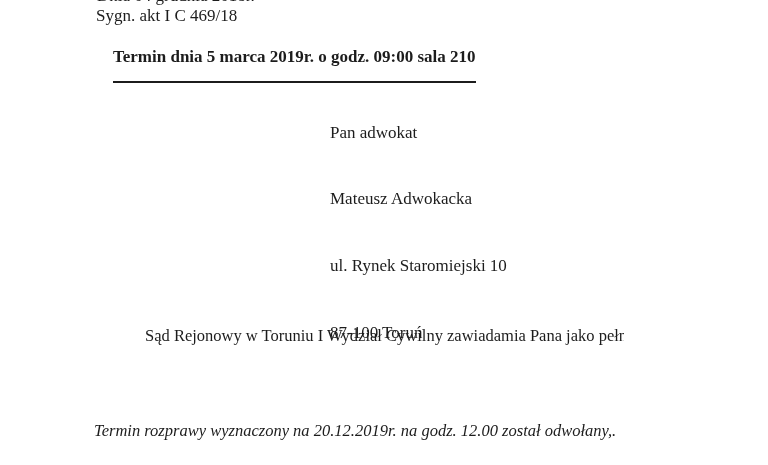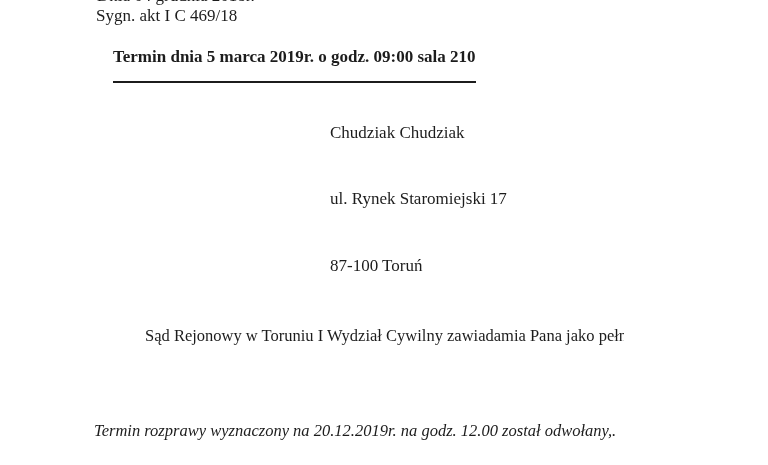--- a/index.html
+++ b/index.html
@@ -96,22 +96,23 @@
 
   <div class="clipped-line">Dnia 04 grudnia 2018r.</div>
 
   <div class="sygn">Sygn. akt I C 469/18</div>
 
   <div class="termin">
     <span class="underlined">Termin dnia 5 marca 2019r. o godz. 09:00 sala 210</span>
   </div>
 
   <div class="recipient">
-    <div class="recipient-line">Chudziak Chudziak</div>
-    <div class="recipient-line">ul. Rynek Staromiejski 17</div>
+    <div class="recipient-line">Pan adwokat</div>
+    <div class="recipient-line">Mateusz Adwokacka</div>
+    <div class="recipient-line">ul. Rynek Staromiejski 10</div>
     <div class="recipient-line">87-100 Toruń</div>
   </div>
 
 
   <div class="notice-body">
     <div class="body-line indent">Sąd Rejonowy w Toruniu I Wydział Cywilny zawiadamia Pana jako pełnomocnika</div>
     
     
     
   </div>

